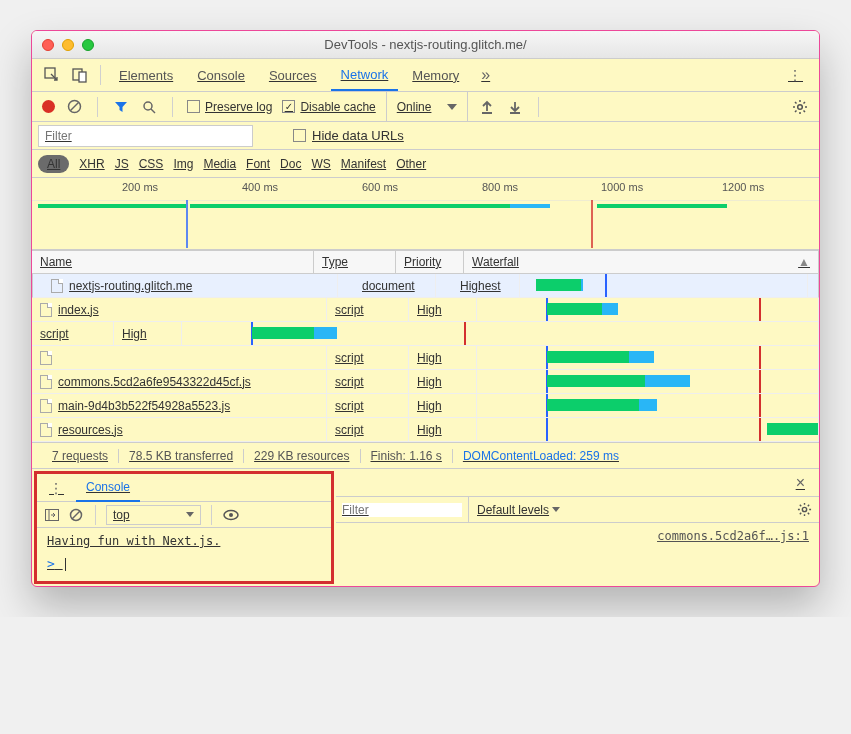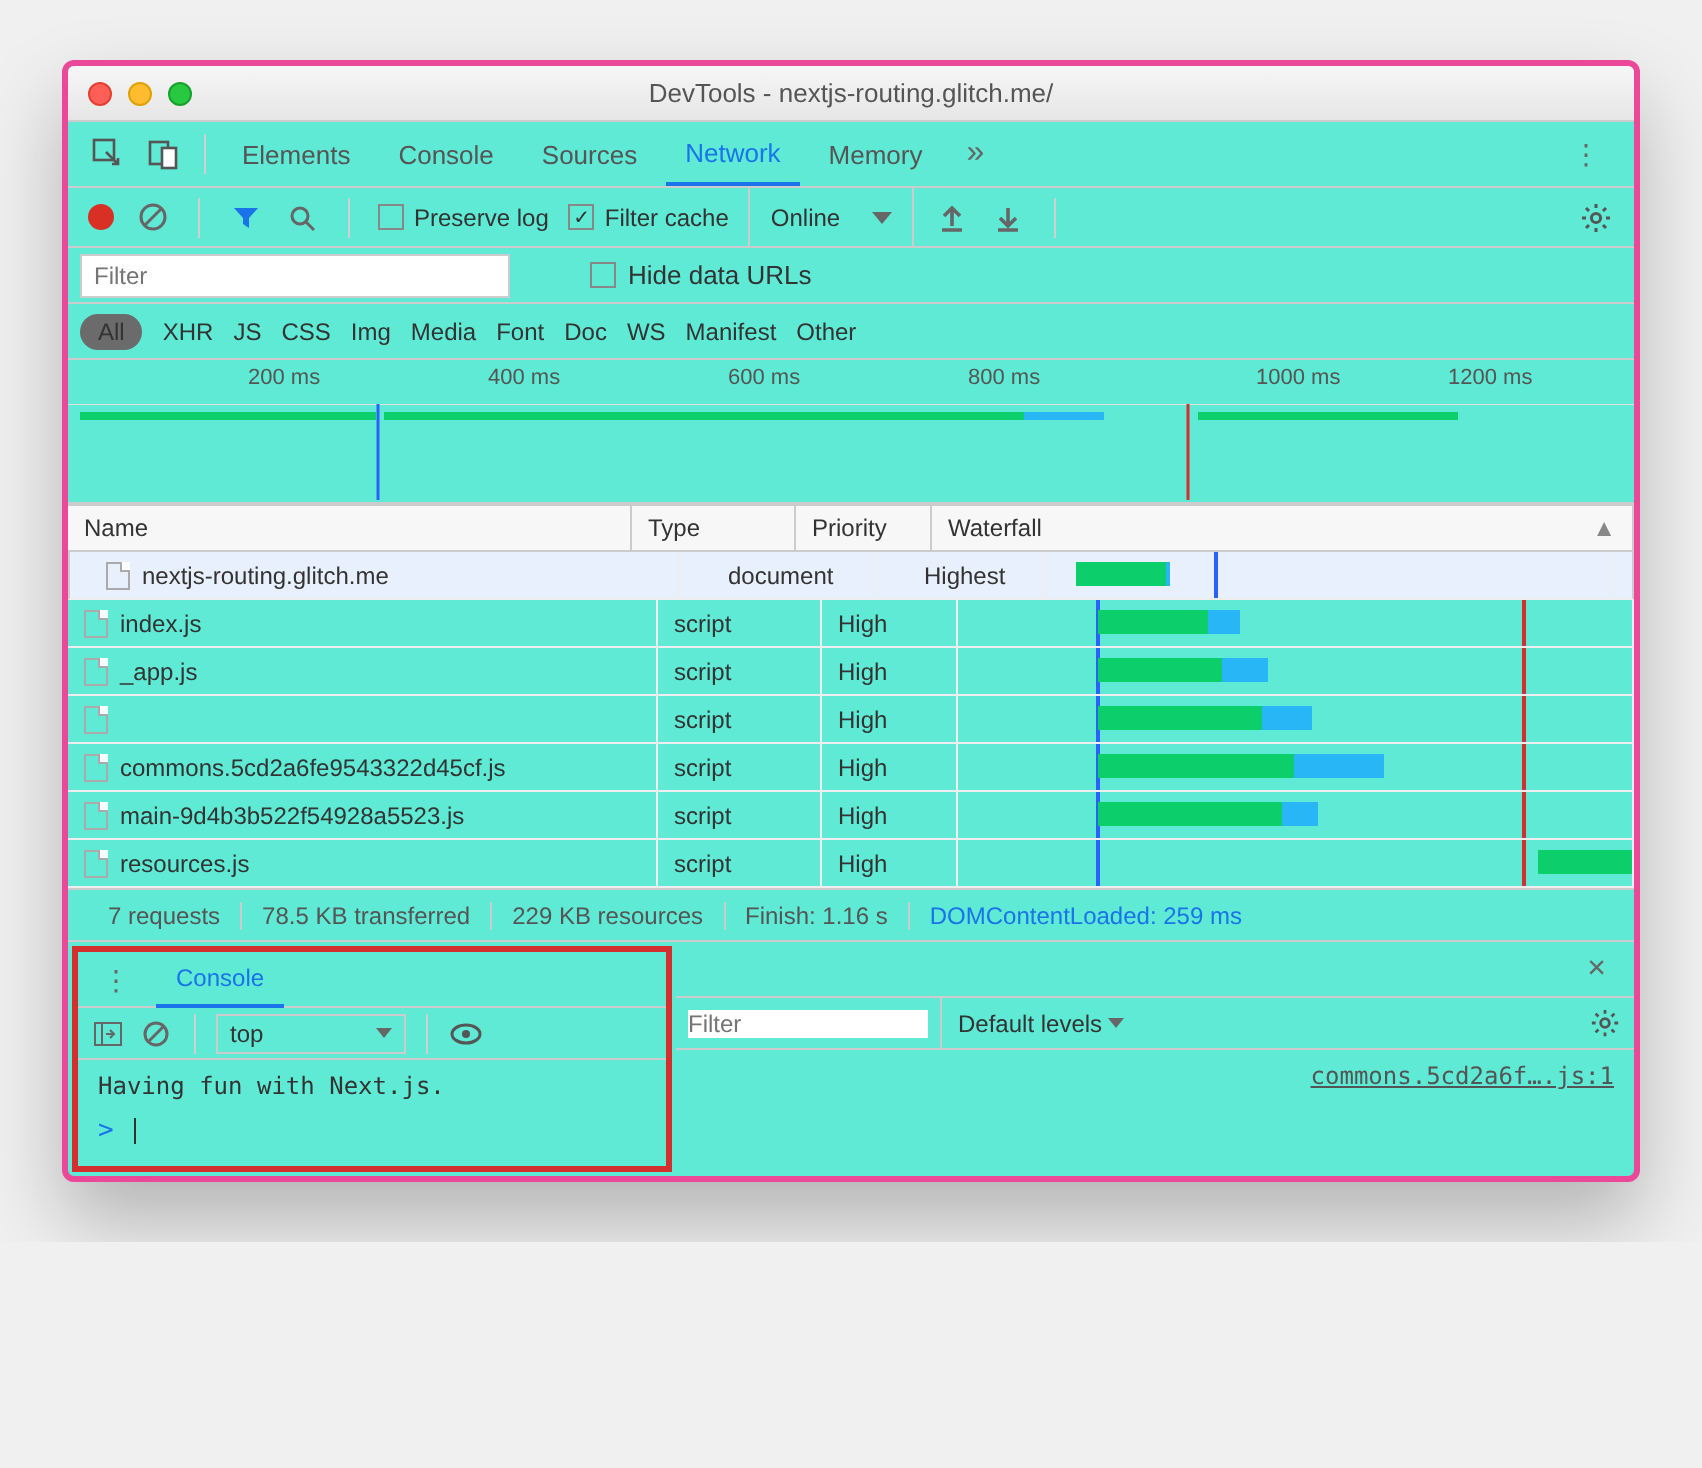--- a/index.html
+++ b/index.html
@@ -1,17 +1,17 @@
 <!DOCTYPE html>
 <html><head>
 <meta charset="utf-8">
 <style>
   * { box-sizing: border-box; margin: 0; padding: 0; }
   body { font-family: -apple-system, "Helvetica Neue", Arial, sans-serif; font-size: 13px; color: #333; background: #f0f0f0; }
-  .window { width: 789px; margin: 30px auto; background: #5eead4; border: 3px solid #ec4899; border-radius: 6px; box-shadow: 0 20px 40px rgba(0,0,0,0.25); overflow: hidden; }
+  .window { width: 789px; margin: 30px auto; background: #fef9c3; border: 1px solid #ec4899; border-radius: 6px; box-shadow: 0 20px 40px rgba(0,0,0,0.25); overflow: hidden; text-decoration: underline; }
   .titlebar { height: 28px; background: linear-gradient(#f6f6f6,#e6e6e6); border-bottom: 1px solid #ccc; display: flex; align-items: center; position: relative; }
   .traffic { display:flex; gap:8px; margin-left:10px; }
   .tl { width:12px; height:12px; border-radius:50%; }
   .tl.red{background:#ff5f57;border:1px solid #e33e32;}
   .tl.yellow{background:#febc2e;border:1px solid #e0a000;}
   .tl.green{background:#28c840;border:1px solid #17a12c;}
   .title { position:absolute; left:0; right:0; text-align:center; font-size:13px; color:#555; }
   .tabstrip { display:flex; align-items:center; height:32px; border-bottom:1px solid #ccc; padding:16px 8px; gap:4px; }
   .tab-icon { width:24px; height:24px; display:flex; align-items:center; justify-content:center; color:#555; }
   .tab-sep { width:1px; height:20px; background:#d0d0d0; margin:0 4px;}
@@ -134,21 +134,21 @@
           <line x1="9" y1="9" x2="13" y2="13" stroke="#666" stroke-width="1.5"></line>
         </svg>
     </div>
     <div class="tab-sep"></div>
     <label style="display:flex;align-items:center;gap:5px;">
       <span class="cbx"></span>
         <span>Preserve log</span>
     </label>
     <label style="display:flex;align-items:center;gap:5px;">
       <span class="cbx checked"></span>
-        <span>Filter cache</span>
+        <span>Disable cache</span>
     </label>
     <div class="sel">
       <span>Online</span>
       <div class="triangle"></div>
     </div>
     <div class="toolbtn">
       <svg width="14" height="14" viewBox="0 0 14 14">
           <path d="M7 11 L7 2 M3 6 L7 2 L11 6 M2 13 L12 13" fill="none" stroke="#666" stroke-width="1.8"></path>
         </svg>
     </div>
@@ -188,21 +188,21 @@
     <span>WS</span>
     <span>Manifest</span>
     <span>Other</span>
   </div>
 
   <div class="overview">
     <div class="tick" style="left:90px">200 ms</div>
     <div class="tick" style="left:210px">400 ms</div>
     <div class="tick" style="left:330px">600 ms</div>
     <div class="tick" style="left:450px">800 ms</div>
-    <div class="tick" style="left:594px">1000 ms</div>
+    <div class="tick" style="left:569px">1000 ms</div>
     <div class="tick" style="left:690px">1200 ms</div>
     <svg class="ovsvg" width="789" height="48">
       <line x1="0" y1="0" x2="789" y2="0" stroke="#e0e0e0"></line>
       <rect x="6" y="4" width="68" height="4" fill="#0cce6b"></rect>
       <rect x="74" y="4" width="80" height="4" fill="#0cce6b"></rect>
       <line x1="155" y1="0" x2="155" y2="48" stroke="#2962ff" stroke-width="1.5"></line>
       <rect x="158" y="4" width="320" height="4" fill="#0cce6b"></rect>
       <rect x="478" y="4" width="40" height="4" fill="#29b6f6"></rect>
       <line x1="560" y1="0" x2="560" y2="48" stroke="#d32f2f" stroke-width="1.5"></line>
       <rect x="565" y="4" width="130" height="4" fill="#0cce6b"></rect>
@@ -245,24 +245,20 @@
         <div class="cell wf">
           <div style="position:absolute;left:69px;top:0;bottom:0;width:1.5px;background:#2962ff"></div>
           <div style="position:absolute;left:282px;top:0;bottom:0;width:1.5px;background:#d32f2f"></div>
           <div class="wfbar" style="left:70px">
             <div class="wfseg" style="width:55px;background:#0cce6b"></div>
             <div class="wfseg" style="width:16px;background:#29b6f6"></div>
           </div>
         </div>
       </div>
       <div class="row">
-        <div class="cell name">
-          <div class="fileicon"></div>
-          <span>_app.js</span>
-        </div>
         <div class="cell type">script</div>
         <div class="cell prio">High</div>
         <div class="cell wf">
           <div style="position:absolute;left:69px;top:0;bottom:0;width:1.5px;background:#2962ff"></div>
           <div style="position:absolute;left:282px;top:0;bottom:0;width:1.5px;background:#d32f2f"></div>
           <div class="wfbar" style="left:70px">
             <div class="wfseg" style="width:62px;background:#0cce6b"></div>
             <div class="wfseg" style="width:23px;background:#29b6f6"></div>
           </div>
         </div>

